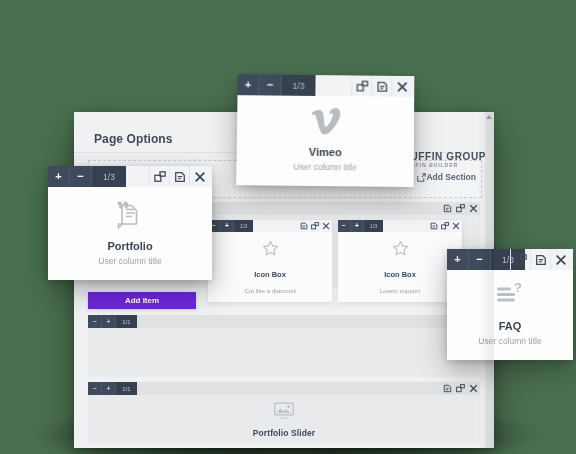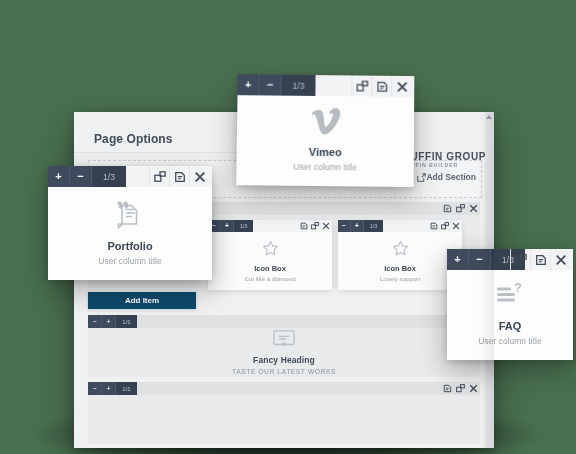--- a/index.html
+++ b/index.html
@@ -74,21 +74,21 @@
     position:absolute;left:0;top:13px;width:100%;bottom:0;
     display:flex;flex-direction:column;align-items:center;justify-content:center;
     gap:3px;
   }
   .itm-title{font-size:8.5px;font-weight:bold;color:#3f4a5a;letter-spacing:.1px;}
   .itm-sub{font-size:6.8px;color:#8d949d;letter-spacing:.5px;}
 
   
   #add-item-btn{
     position:absolute;left:14px;top:180px;width:108px;height:17px;
-    background:#0c4a6e;color:#fff;font-size:8px;font-weight:bold;
+    background:#6d28d9;color:#fff;font-size:8px;font-weight:bold;
     display:flex;align-items:center;justify-content:center;
     box-shadow:0 1px 3px rgba(0,0,0,.14);
   }
 
   
   .float-card{
     position:absolute;background:#fdfdfd;
     box-shadow:0 10px 26px rgba(0,0,0,.30), 0 2px 7px rgba(0,0,0,.16);
   }
   .fc-toolbar{
@@ -128,21 +128,21 @@
   .col-card{position:absolute;background:#fbfbfc;box-shadow:0 2px 6px rgba(0,0,0,.10);}
   .col-tb{position:relative;height:12px;background:#f1f2f3;display:flex;align-items:center;}
   .col-left{display:flex;height:12px;}
   .cb{
     width:12px;height:12px;background:#3f4a5c;color:#fff;font-size:6.5px;font-weight:bold;
     display:flex;align-items:center;justify-content:center;border-right:1px solid #4d586a;line-height:1;
   }
   .cf{min-width:15px;height:12px;background:#354051;color:#b9c0ca;font-size:5.5px;
       display:flex;align-items:center;justify-content:center;padding:0 2px;}
   .col-ic{position:absolute;right:2px;top:0;height:12px;display:flex;align-items:center;gap:3px;}
-  .col-body{display:flex;flex-direction:column;align-items:center;gap:2px;padding:7px 4px 8px;}
+  .col-body{display:flex;flex-direction:column;align-items:center;gap:8px;padding:7px 4px 8px;}
   .col-t{font-size:7.5px;font-weight:bold;color:#3f4a5a;}
   .col-s{font-size:6.2px;color:#9aa1aa;}
 
   .ic{display:block;}
   .sidebar-strip{position:absolute;right:0;top:0;width:9px;height:100%;background:#e5e6e8;}
   .scroll-tri{position:absolute;right:2px;top:3px;width:0;height:0;
     border-left:3px solid transparent;border-right:3px solid transparent;border-bottom:4px solid #9aa1aa;}
 </style>
 </head>
 <body>
@@ -300,31 +300,20 @@
   <div id="add-item-btn">Add Item</div>
 
   <div class="row-block" id="row-fancy-heading" style="left:14px;top:203px;width:392px;height:62px;">
     <div class="row-bar">
       <div class="mini-group">
         <div class="mini-btn">−</div>
         <div class="mini-btn">+</div>
         <div class="mini-frac">1/1</div>
       </div>
     </div>
-    <div class="row-body">
-      <span>
-        <svg width="22" height="18" viewBox="0 0 26 21">
-            <rect x="1" y="1" width="24" height="16" rx="1.5" fill="none" stroke="#b9bfc7" stroke-width="1.5"></rect>
-            <path d="M7 7.5h12M7 10.5h8" stroke="#b9bfc7" stroke-width="1.5"></path>
-            <path d="M13 13.6l.9 1.9 2 .3-1.5 1.4.4 2-1.8-1-1.8 1 .4-2L10 15.7l2-.3z" fill="#b9bfc7"></path>
-          </svg>
-      </span>
-      <span class="itm-title">Fancy Heading</span>
-      <span class="itm-sub">TASTE OUR LATEST WORKS</span>
-    </div>
   </div>
 
   <div class="row-block" id="row-portfolio-slider" style="left:14px;top:270px;width:392px;height:62px;">
     <div class="row-bar">
       <div class="mini-group">
         <div class="mini-btn">−</div>
         <div class="mini-btn">+</div>
         <div class="mini-frac">1/1</div>
       </div>
       <div class="bar-icons">
@@ -339,20 +328,33 @@
               <rect x="1" y="5" width="7" height="7" fill="none" stroke="#3f4a5a" stroke-width="1.5"></rect>
               <rect x="7" y="1" width="6" height="5" fill="none" stroke="#3f4a5a" stroke-width="1.5"></rect>
             </svg>
           </span>
         <span>
             <svg class="ic" width="9" height="9" viewBox="0 0 14 14">
               <path d="M2 2l10 10M12 2L2 12" stroke="#3f4a5a" stroke-width="2"></path>
             </svg>
           </span>
       </div>
+    </div>
+    <div class="row-body">
+      <span>
+        <svg width="22" height="19" viewBox="0 0 26 22">
+            <rect x="2" y="1" width="22" height="14" rx="1.5" fill="none" stroke="#b9bfc7" stroke-width="1.5"></rect>
+            <path d="M4.5 12.5l4.5-5 3.2 3.4 2.6-2.4 6.7 4z" fill="#b9bfc7"></path>
+            <circle cx="18.4" cy="5.2" r="1.7" fill="#b9bfc7"></circle>
+            <circle cx="10" cy="19" r="1.1" fill="#c6ccd3"></circle>
+            <circle cx="13" cy="19" r="1.1" fill="#c6ccd3"></circle>
+            <circle cx="16" cy="19" r="1.1" fill="#c6ccd3"></circle>
+          </svg>
+      </span>
+      <span class="itm-title">Portfolio Slider</span>
     </div>
   </div>
 </div>
 
 <div class="float-card" id="card-vimeo">
   <div class="fc-toolbar">
     <div class="fc-left">
       <div class="fc-btn">+</div>
       <div class="fc-btn">−</div>
       <div class="fc-frac">1/3</div>

